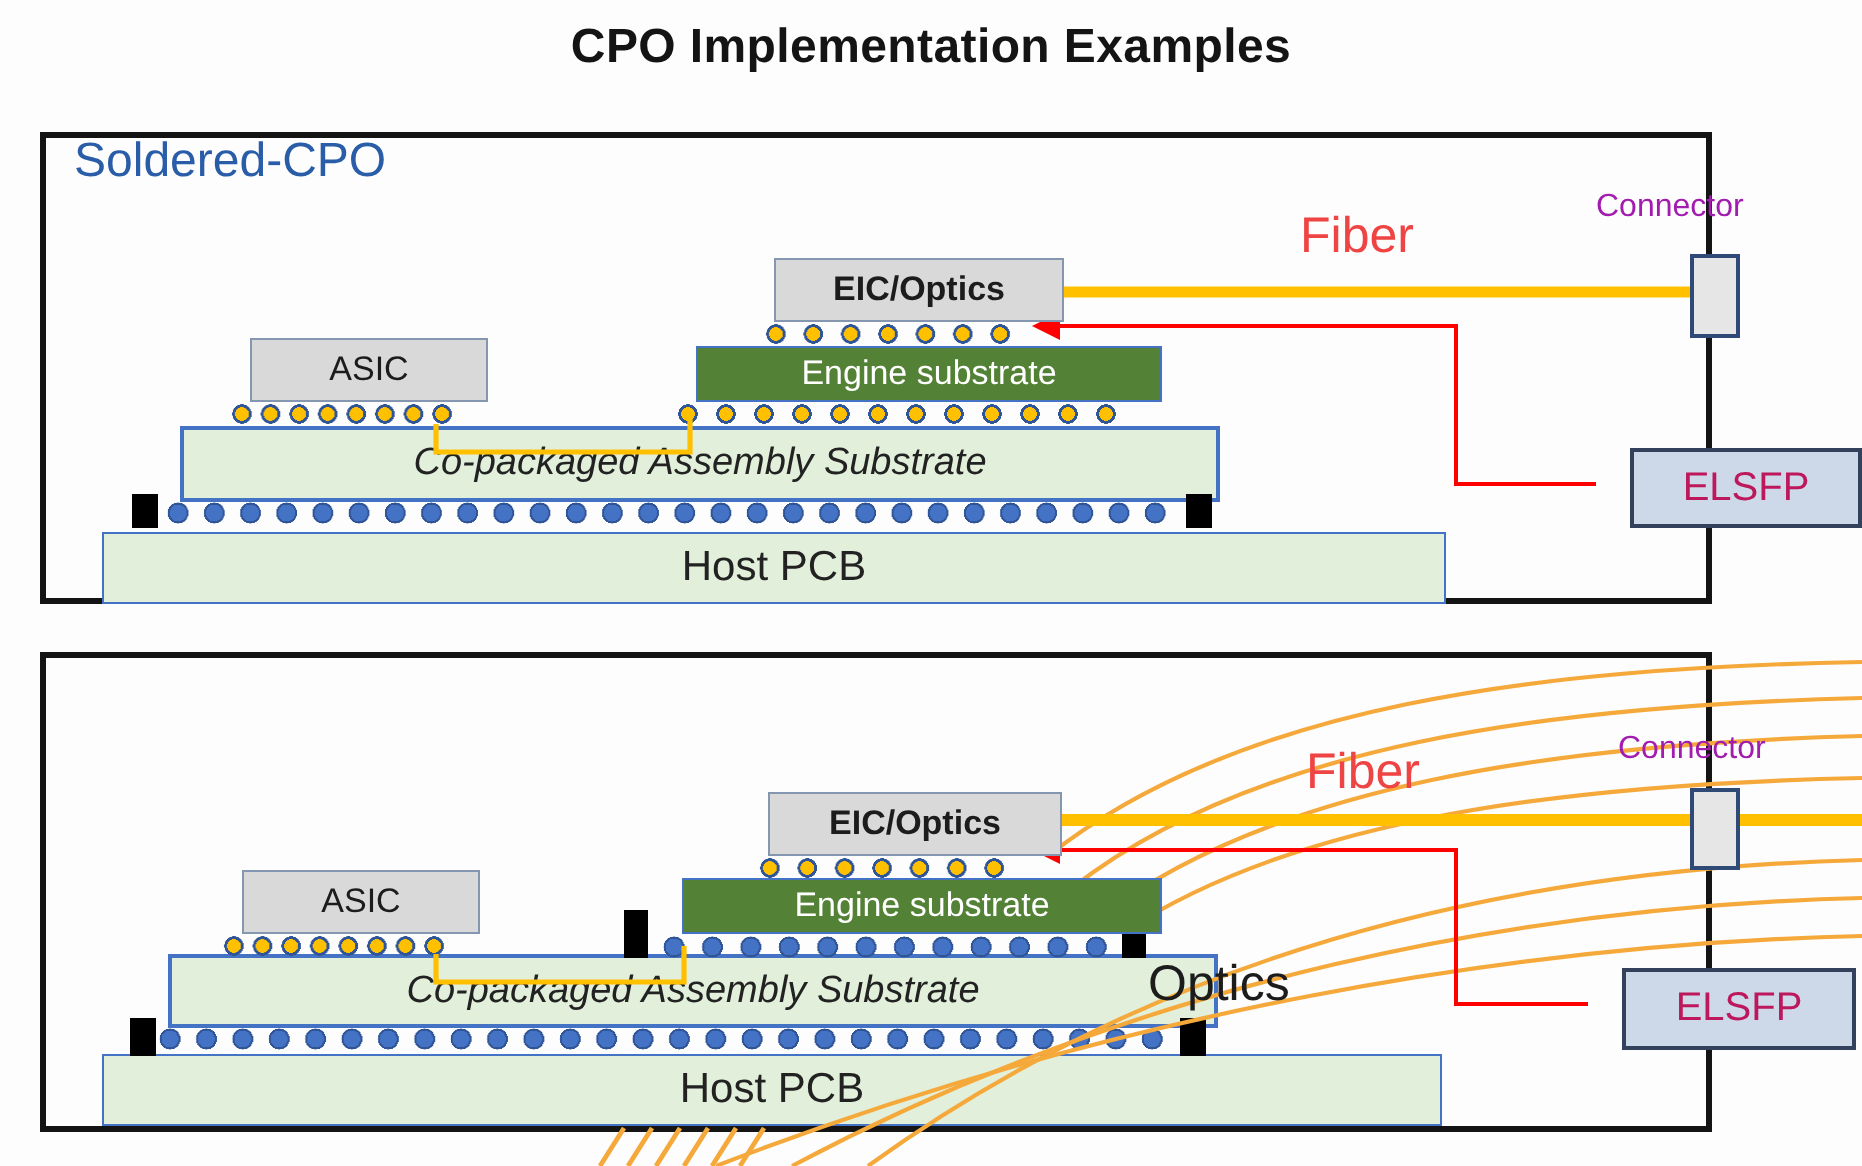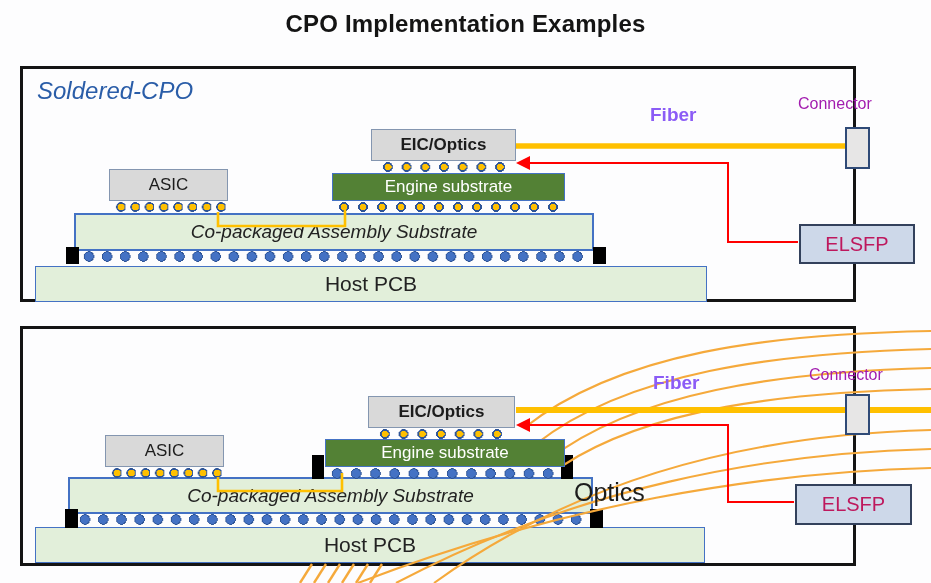--- a/index.html
+++ b/index.html
@@ -2,46 +2,46 @@
 <html><head>
 <meta charset="utf-8">
 <style>
   html,body{margin:0;padding:0;background:#fdfdfe;}
   #stage{position:relative;width:931px;height:583px;background:#fdfdfe;overflow:hidden;
          font-family:"Liberation Sans",sans-serif;color:#111;}
   .abs{position:absolute;}
   .title{width:100%;text-align:center;top:10px;font-size:24px;font-weight:bold;color:#141414;letter-spacing:.2px;z-index:6;}
   .panel{border:3px solid #141414;background:transparent;z-index:1;}
   .panel-label{font-size:24px;color:#2a5da8;z-index:2;}
-  .box{display:flex;align-items:center;justify-content:center;box-sizing:border-box;z-index:5;}
+  .box{display:flex;align-items:center;justify-content:center;box-sizing:border-box;z-index:5;margin-left:16px;}
   .chip{background:#d9d9d9;border:1.5px solid #8496b0;font-size:17px;color:#1c1c1c;}
   .chip.bold{font-weight:bold;}
   .green{background:#538135;border:1.5px solid #4472c4;color:#fff;font-size:17px;}
   .sub{background:#e2efda;border:2px solid #4472c4;font-size:19px;color:#222;z-index:2;font-style:italic;}
   .pcb{background:#e2efda;border:1.5px solid #4472c4;font-size:21px;color:#222;z-index:2;}
   .elsfp{background:#cdd8e9;border:2px solid #33415c;font-size:20px;color:#be185d;z-index:5;}
   .conn{background:#e7e6e6;border:2px solid #2f4a77;z-index:5;}
   .blk{background:#000;z-index:4;}
-  .lbl{font-size:19px;color:#8b5cf6;z-index:5;font-weight:bold;}
+  .lbl{font-size:25px;color:#ef4444;z-index:5;}
   .lbl-sm{font-size:16px;color:#a21caf;z-index:5;}
   .lbl-socket{font-size:25px;color:#1c1c1c;z-index:5;}
   .bumps{position:absolute;z-index:3;background-repeat:repeat-x;}
   .by{background-image:radial-gradient(circle 5px at 7px 6px,#ffc000 0 3.4px,#2f5597 3.4px 4.8px,transparent 4.9px);}
   .bb{background-image:radial-gradient(circle 5.6px at 7px 6.5px,#4472c4 0 4.2px,#2f5597 4.2px 5.2px,transparent 5.3px);}
   svg.overlay{position:absolute;left:0;top:0;z-index:4;pointer-events:none;}
 </style>
 </head>
 <body>
 
 <div id="stage">
 
   <div class="abs title">CPO Implementation Examples</div>
 
   <div class="abs panel" style="left:20px;top:66px;width:830px;height:230px;"></div>
-  <div class="abs panel-label" style="left:37px;top:77px;font-style:italic;">Soldered-CPO</div>
+  <div class="abs panel-label" style="left:37px;top:67px;">Soldered-CPO</div>
 
   <div class="abs box sub" style="left:74px;top:213px;width:520px;height:38px;">
     <span>Co-packaged Assembly Substrate</span>
   </div>
   <div class="abs box pcb" style="left:35px;top:266px;width:672px;height:36px;">
     <span>Host PCB</span>
   </div>
 
   <div class="abs box chip" style="left:109px;top:169px;width:119px;height:32px;">
     <span>ASIC</span>

